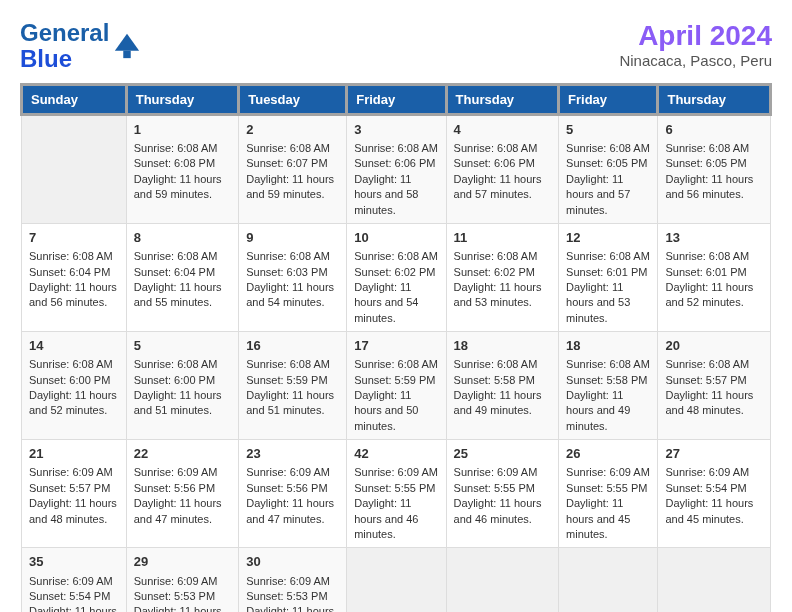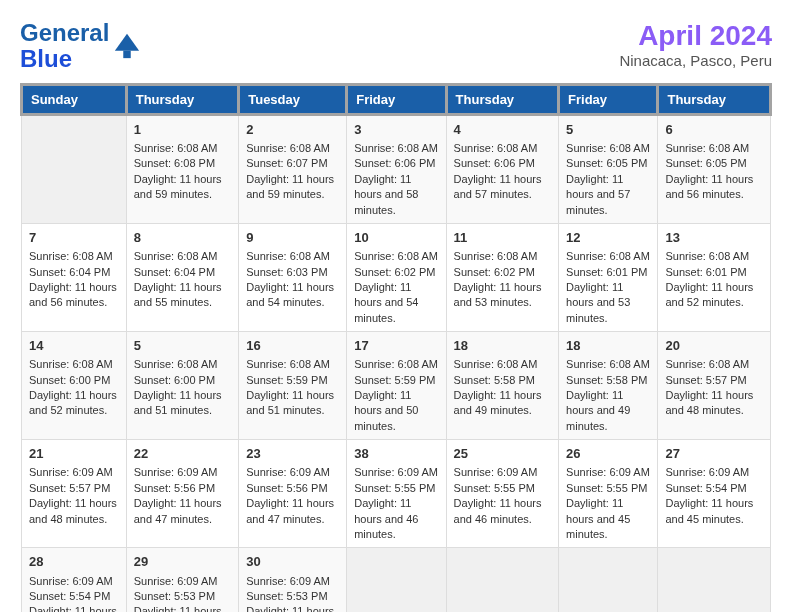--- a/index.html
+++ b/index.html
@@ -220,39 +220,39 @@
         </td>
         <td>
           <span class="day-num">22</span>
           <div class="cell-info">Sunrise: 6:09 AM<br>Sunset: 5:56 PM<br>Daylight: 11 hours and 47 minutes.</div>
         </td>
         <td>
           <span class="day-num">23</span>
           <div class="cell-info">Sunrise: 6:09 AM<br>Sunset: 5:56 PM<br>Daylight: 11 hours and 47 minutes.</div>
         </td>
         <td>
-          <span class="day-num">38</span>
+          <span class="day-num">42</span>
           <div class="cell-info">Sunrise: 6:09 AM<br>Sunset: 5:55 PM<br>Daylight: 11 hours and 46 minutes.</div>
         </td>
         <td>
           <span class="day-num">25</span>
           <div class="cell-info">Sunrise: 6:09 AM<br>Sunset: 5:55 PM<br>Daylight: 11 hours and 46 minutes.</div>
         </td>
         <td>
           <span class="day-num">26</span>
           <div class="cell-info">Sunrise: 6:09 AM<br>Sunset: 5:55 PM<br>Daylight: 11 hours and 45 minutes.</div>
         </td>
         <td>
           <span class="day-num">27</span>
           <div class="cell-info">Sunrise: 6:09 AM<br>Sunset: 5:54 PM<br>Daylight: 11 hours and 45 minutes.</div>
         </td>
       </tr>
       <tr>
         <td>
-          <span class="day-num">28</span>
+          <span class="day-num">35</span>
           <div class="cell-info">Sunrise: 6:09 AM<br>Sunset: 5:54 PM<br>Daylight: 11 hours and 44 minutes.</div>
         </td>
         <td>
           <span class="day-num">29</span>
           <div class="cell-info">Sunrise: 6:09 AM<br>Sunset: 5:53 PM<br>Daylight: 11 hours and 44 minutes.</div>
         </td>
         <td>
           <span class="day-num">30</span>
           <div class="cell-info">Sunrise: 6:09 AM<br>Sunset: 5:53 PM<br>Daylight: 11 hours and 43 minutes.</div>
         </td>

